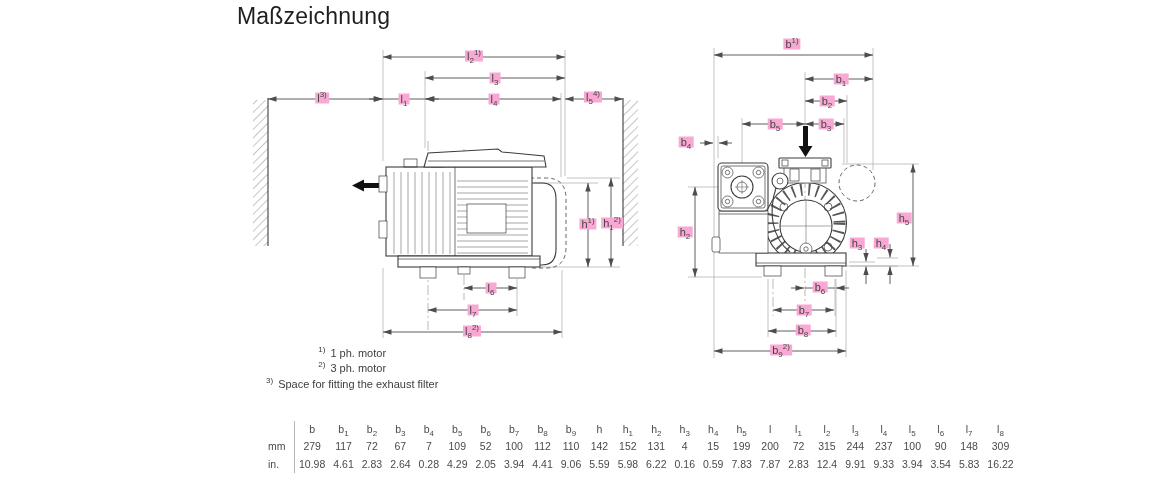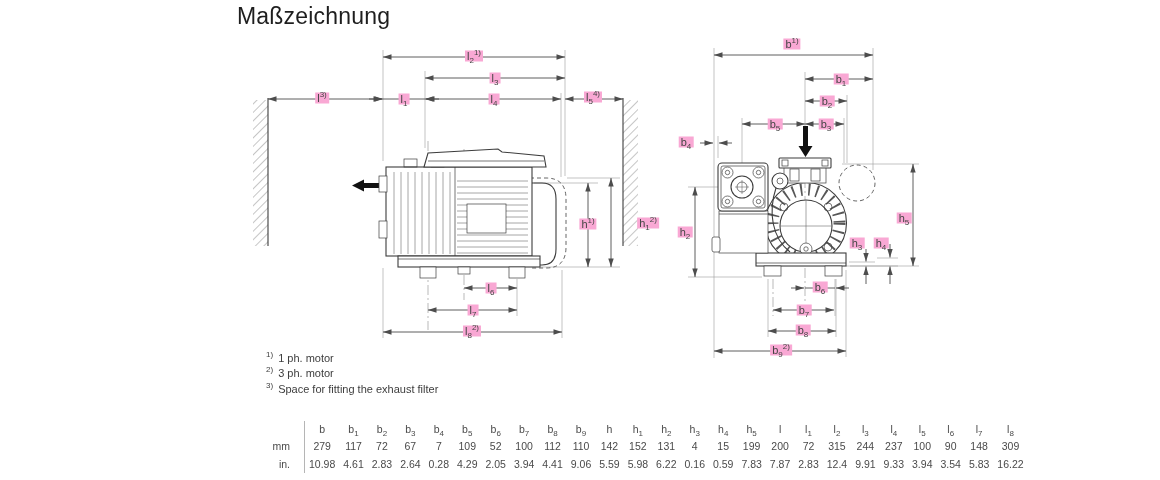--- a/index.html
+++ b/index.html
@@ -8,27 +8,27 @@
   .stage{position:absolute;inset:0;border-radius:13px;}
   .title{position:absolute;left:237px;top:3px;font-size:23px;color:#1e1e1e;letter-spacing:.2px;}
   svg.draw{position:absolute;left:0;top:0;}
   
   .dim{position:absolute;transform:translate(-50%,-50%);font-size:11px;line-height:1;
        color:#444;background:#f9a8d4;padding:0 2px;white-space:nowrap;}
   .dim sub{font-size:8px;line-height:0;}
   .dim sup{font-size:8px;line-height:0;}
   
   .fnotes{position:absolute;left:266px;top:344px;font-size:11px;color:#3d3d3d;}
-  .fn{height:15.4px;line-height:22px;}
+  .fn{height:15.4px;line-height:12px;text-align:center;}
   .fn sup{font-size:8px;margin-right:5px;}
   
   .dtable{position:absolute;left:264px;top:421px;display:flex;align-items:stretch;
           font-size:10.5px;color:#4a4a4a;}
   .tcol{padding:0 4px;text-align:center;min-width:20px;}
-  .labelcol{border-right:1px solid #b5b5b5;padding-right:14px;min-width:22px;text-align:right;}
+  .labelcol{border-right:1px solid #b5b5b5;padding-right:4px;min-width:22px;text-align:left;}
   .th{height:17px;line-height:17px;}
   .th sub{font-size:8px;line-height:0;}
   .td{height:17.5px;line-height:17.5px;}
 </style>
 </head>
 <body>
 
 <div class="stage">
 
   <div class="title">Maßzeichnung</div>
@@ -257,21 +257,21 @@
   </svg>
 
   <div>
     <div class="dim" style="left:474px;top:56px"><span>l</span><sub>2</sub><sup>1)</sup></div>
     <div class="dim" style="left:495px;top:78px"><span>l</span><sub>3</sub></div>
     <div class="dim" style="left:322px;top:98px"><span>l</span><sup>3)</sup></div>
     <div class="dim" style="left:404px;top:99px"><span>l</span><sub>1</sub></div>
     <div class="dim" style="left:494px;top:99px"><span>l</span><sub>4</sub></div>
     <div class="dim" style="left:593px;top:97px"><span>l</span><sub>5</sub><sup>4)</sup></div>
     <div class="dim" style="left:588px;top:224px"><span>h</span><sup>1)</sup></div>
-    <div class="dim" style="left:648px;top:223px"><span>h</span><sub>1</sub><sup>2)</sup></div>
+    <div class="dim" style="left:612px;top:223px"><span>h</span><sub>1</sub><sup>2)</sup></div>
     <div class="dim" style="left:491px;top:288px"><span>l</span><sub>6</sub></div>
     <div class="dim" style="left:473px;top:310px"><span>l</span><sub>7</sub></div>
     <div class="dim" style="left:472px;top:331px"><span>l</span><sub>8</sub><sup>2)</sup></div>
     <div class="dim" style="left:792px;top:44px"><span>b</span><sup>1)</sup></div>
     <div class="dim" style="left:841px;top:79px"><span>b</span><sub>1</sub></div>
     <div class="dim" style="left:827px;top:101px"><span>b</span><sub>2</sub></div>
     <div class="dim" style="left:775px;top:124px"><span>b</span><sub>5</sub></div>
     <div class="dim" style="left:826px;top:124px"><span>b</span><sub>3</sub></div>
     <div class="dim" style="left:686px;top:142px"><span>b</span><sub>4</sub></div>
     <div class="dim" style="left:685px;top:232px"><span>h</span><sub>2</sub></div>

